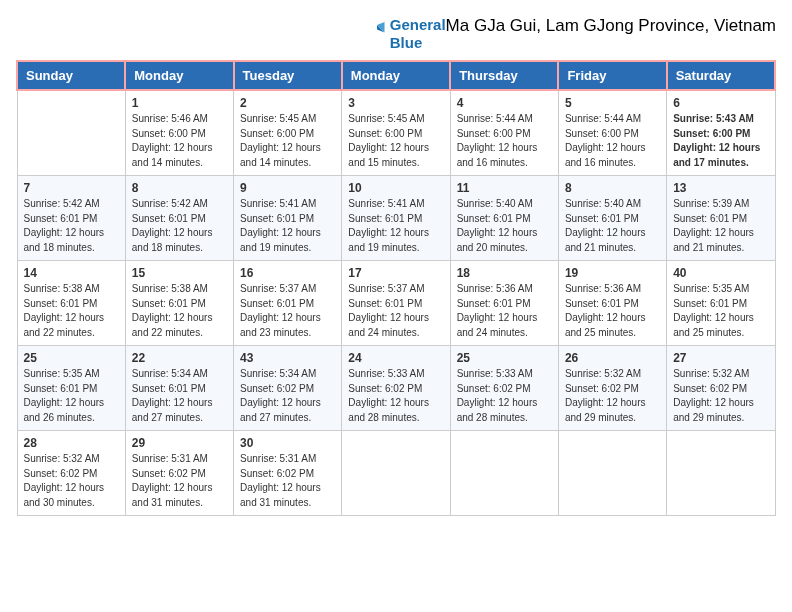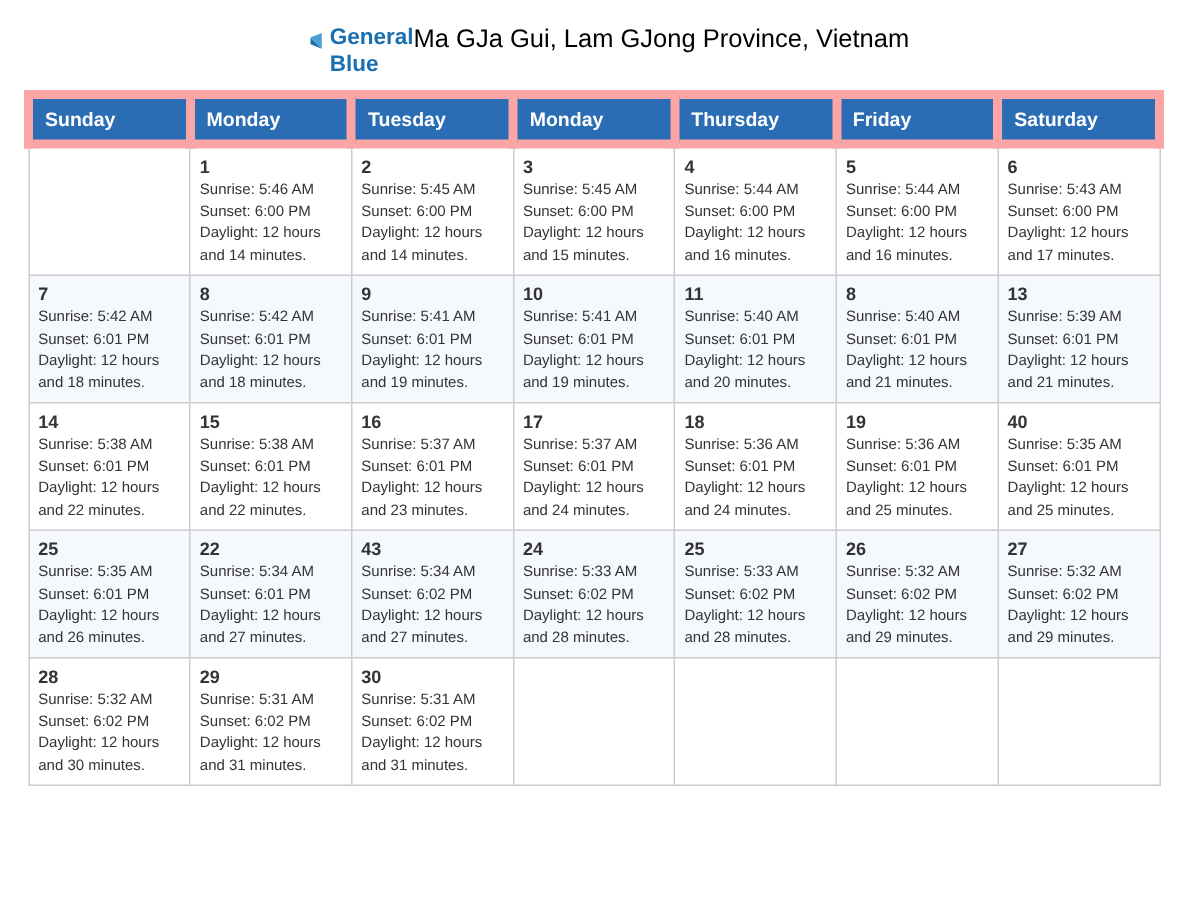--- a/index.html
+++ b/index.html
@@ -5,21 +5,21 @@
     * { margin: 0; padding: 0; box-sizing: border-box; }
     body {
       font-family: Arial, sans-serif;
       background: #fff;
       width: 792px;
       min-height: 612px;
       padding: 16px;
     }
     .header-top {
       display: flex;
-      justify-content: center;
+      justify-content: flex-end;
       align-items: flex-start;
       margin-bottom: 4px;
     }
     .logo {
       display: flex;
       align-items: center;
       gap: 4px;
     }
     .logo-text {
       font-size: 15px;
@@ -51,21 +51,21 @@
       border-collapse: collapse;
       margin-top: 8px;
     }
     .calendar-table th {
       background-color: #2a6db5;
       color: #fff;
       font-size: 13px;
       font-weight: bold;
       padding: 6px 8px;
       text-align: left;
-      border: 6px solid #fca5a5;
+      border: 2px solid #fca5a5;
     }
     .calendar-table td {
       border: 1px solid #ccc;
       vertical-align: top;
       padding: 5px 6px;
       font-size: 11px;
       color: #333;
       width: calc(100% / 7);
       min-height: 70px;
     }
@@ -154,21 +154,21 @@
         </td>
         <td>
           <span class="day-num">5</span>
           <div class="day-info" style="white-space: pre-line;">Sunrise: 5:44 AM
 Sunset: 6:00 PM
 Daylight: 12 hours
 and 16 minutes.</div>
         </td>
         <td>
           <span class="day-num">6</span>
-          <div class="day-info" style="white-space: pre-line;">Sunrise: 5:43 AM
+          <div class="day-info" style="white-space: pre-line; font-weight: bold;">Sunrise: 5:43 AM
 Sunset: 6:00 PM
 Daylight: 12 hours
 and 17 minutes.</div>
         </td>
       </tr>
       <tr>
         <td>
           <span class="day-num">7</span>
           <div class="day-info" style="white-space: pre-line;">Sunrise: 5:42 AM
 Sunset: 6:01 PM

